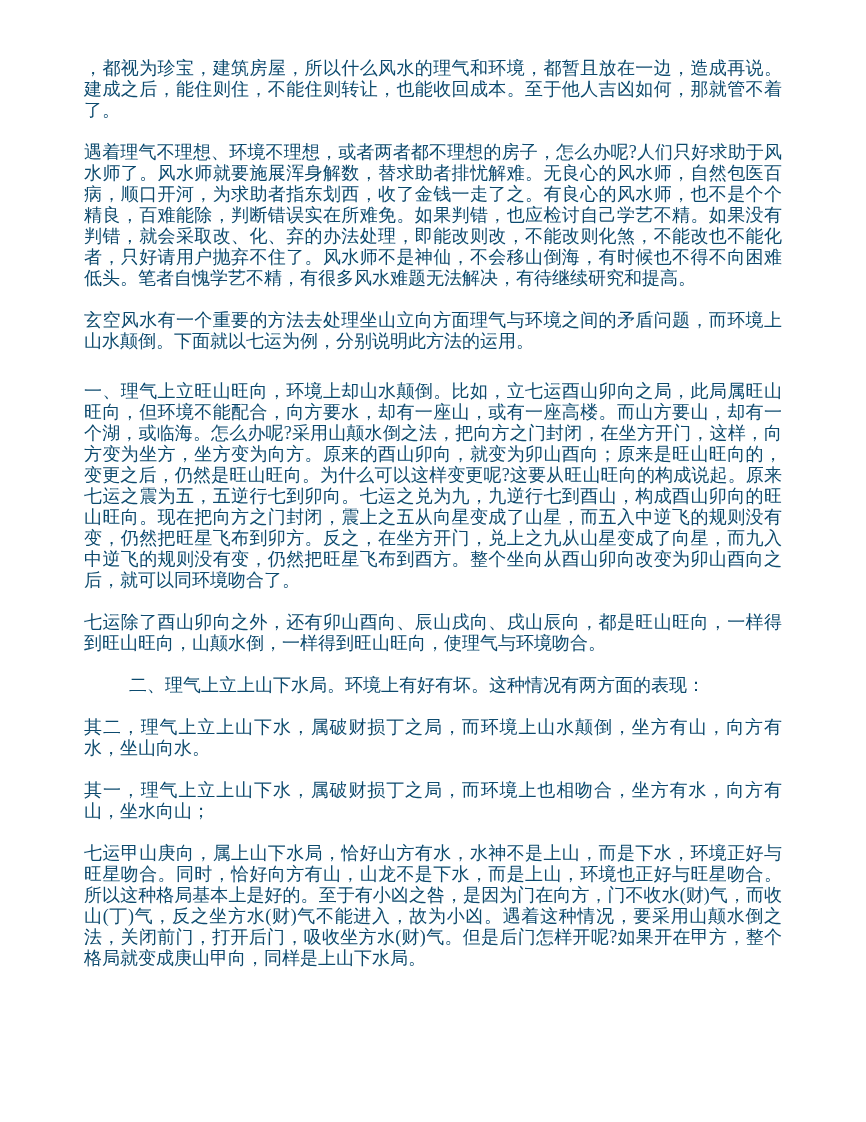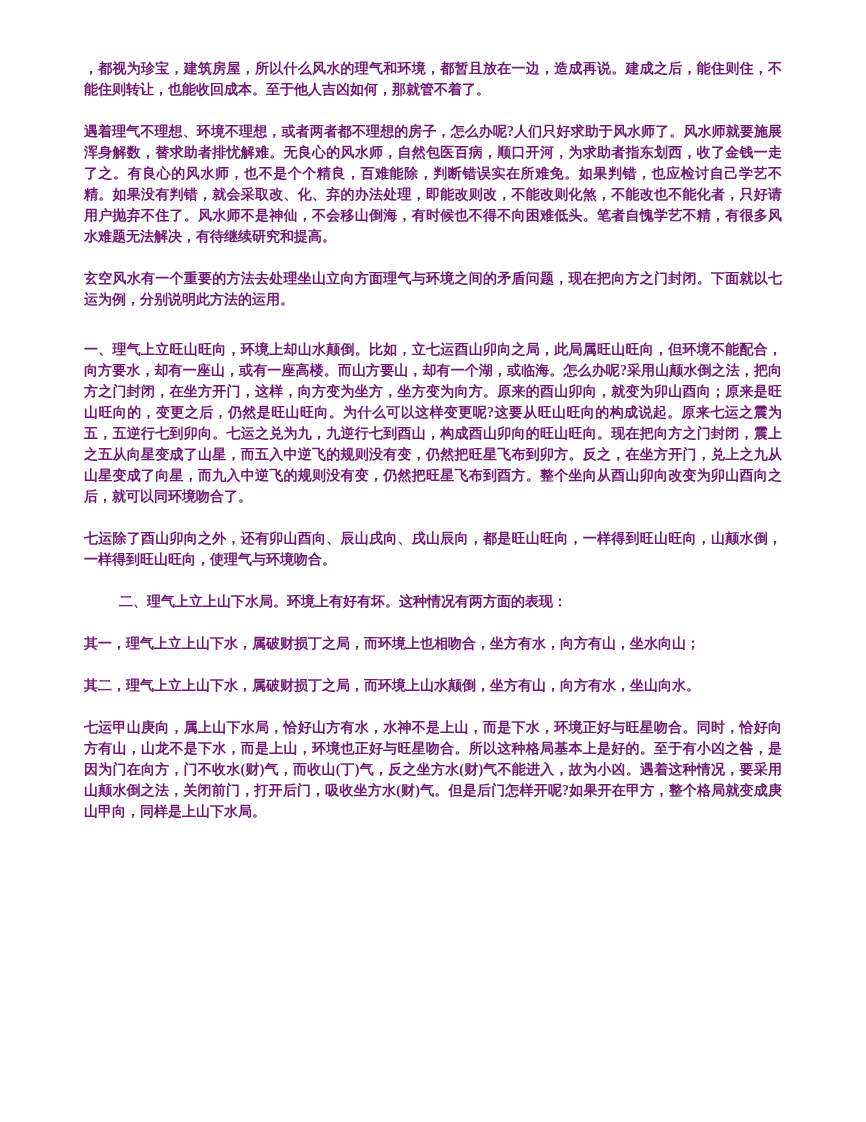--- a/index.html
+++ b/index.html
@@ -15,43 +15,42 @@
   }
   .page {
     box-sizing: border-box;
     width: 866px;
     height: 1122px;
     padding: 58px 84px 0 84px;
     background: #ffffff;
   }
   .page p {
     margin: 0 0 21px 0;
-    font-size: 14px;
+    font-size: 18px;
     line-height: 21px;
-    color: #701a75;
+    color: #0c4a6e;
     text-align: justify;
     text-justify: inter-ideograph;
     word-break: break-all;
-    font-weight: bold;
   }
   .page p.indent {
     text-indent: 2.5em;
   }
   .page p.extra-gap {
     margin-top: 29px;
   }
 </style>
 </head>
 <body>
 
 <div class="page">
   <div id="paragraph-container">
       <p>，都视为珍宝，建筑房屋，所以什么风水的理气和环境，都暂且放在一边，造成再说。建成之后，能住则住，不能住则转让，也能收回成本。至于他人吉凶如何，那就管不着了。</p>
       <p>遇着理气不理想、环境不理想，或者两者都不理想的房子，怎么办呢?人们只好求助于风水师了。风水师就要施展浑身解数，替求助者排忧解难。无良心的风水师，自然包医百病，顺口开河，为求助者指东划西，收了金钱一走了之。有良心的风水师，也不是个个精良，百难能除，判断错误实在所难免。如果判错，也应检讨自己学艺不精。如果没有判错，就会采取改、化、弃的办法处理，即能改则改，不能改则化煞，不能改也不能化者，只好请用户抛弃不住了。风水师不是神仙，不会移山倒海，有时候也不得不向困难低头。笔者自愧学艺不精，有很多风水难题无法解决，有待继续研究和提高。</p>
-      <p>玄空风水有一个重要的方法去处理坐山立向方面理气与环境之间的矛盾问题，现在把向方之门封闭。下面就以七运为例，分别说明此方法的运用。</p>
+      <p>玄空风水有一个重要的方法去处理坐山立向方面理气与环境之间的矛盾问题，而环境上山水颠倒。下面就以七运为例，分别说明此方法的运用。</p>
       <p class="extra-gap">一、理气上立旺山旺向，环境上却山水颠倒。比如，立七运酉山卯向之局，此局属旺山旺向，但环境不能配合，向方要水，却有一座山，或有一座高楼。而山方要山，却有一个湖，或临海。怎么办呢?采用山颠水倒之法，把向方之门封闭，在坐方开门，这样，向方变为坐方，坐方变为向方。原来的酉山卯向，就变为卯山酉向；原来是旺山旺向的，变更之后，仍然是旺山旺向。为什么可以这样变更呢?这要从旺山旺向的构成说起。原来七运之震为五，五逆行七到卯向。七运之兑为九，九逆行七到酉山，构成酉山卯向的旺山旺向。现在把向方之门封闭，震上之五从向星变成了山星，而五入中逆飞的规则没有变，仍然把旺星飞布到卯方。反之，在坐方开门，兑上之九从山星变成了向星，而九入中逆飞的规则没有变，仍然把旺星飞布到酉方。整个坐向从酉山卯向改变为卯山酉向之后，就可以同环境吻合了。</p>
       <p>七运除了酉山卯向之外，还有卯山酉向、辰山戌向、戌山辰向，都是旺山旺向，一样得到旺山旺向，山颠水倒，一样得到旺山旺向，使理气与环境吻合。</p>
       <p class="indent">二、理气上立上山下水局。环境上有好有坏。这种情况有两方面的表现：</p>
+      <p>其二，理气上立上山下水，属破财损丁之局，而环境上山水颠倒，坐方有山，向方有水，坐山向水。</p>
       <p>其一，理气上立上山下水，属破财损丁之局，而环境上也相吻合，坐方有水，向方有山，坐水向山；</p>
-      <p>其二，理气上立上山下水，属破财损丁之局，而环境上山水颠倒，坐方有山，向方有水，坐山向水。</p>
       <p>七运甲山庚向，属上山下水局，恰好山方有水，水神不是上山，而是下水，环境正好与旺星吻合。同时，恰好向方有山，山龙不是下水，而是上山，环境也正好与旺星吻合。所以这种格局基本上是好的。至于有小凶之咎，是因为门在向方，门不收水(财)气，而收山(丁)气，反之坐方水(财)气不能进入，故为小凶。遇着这种情况，要采用山颠水倒之法，关闭前门，打开后门，吸收坐方水(财)气。但是后门怎样开呢?如果开在甲方，整个格局就变成庚山甲向，同样是上山下水局。</p>
     </div>
 </div>
 
 </body></html>

